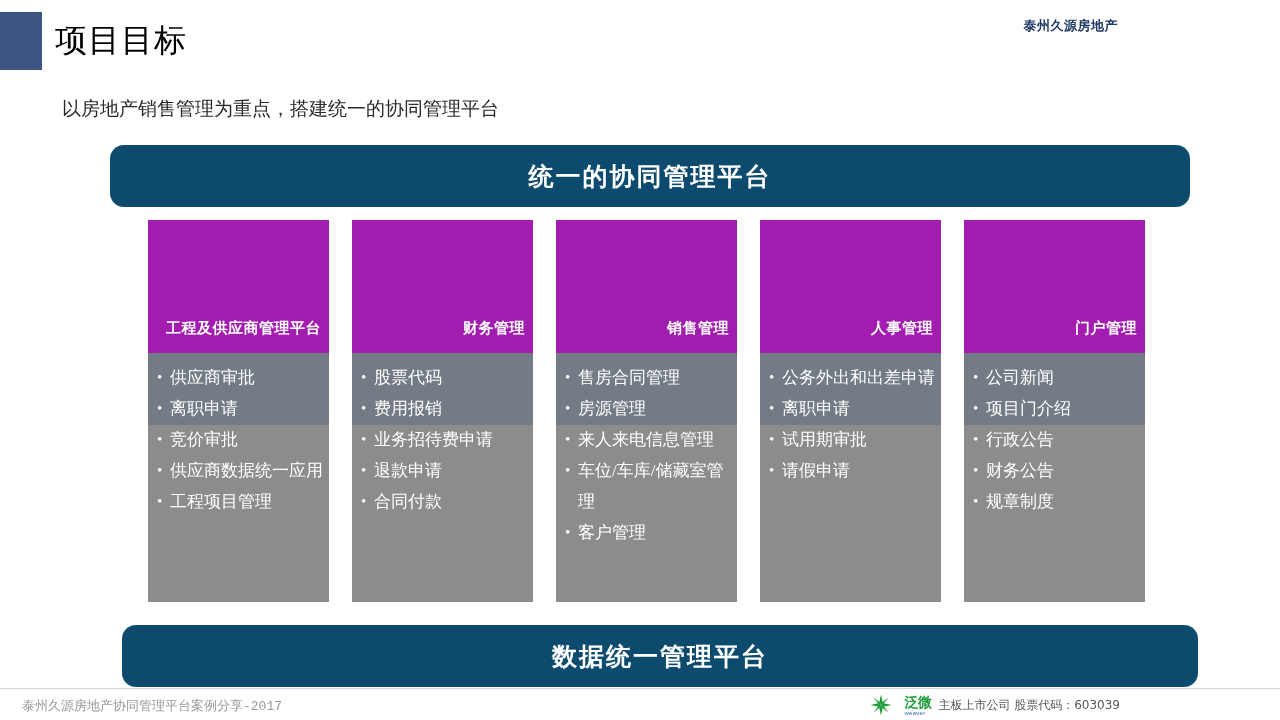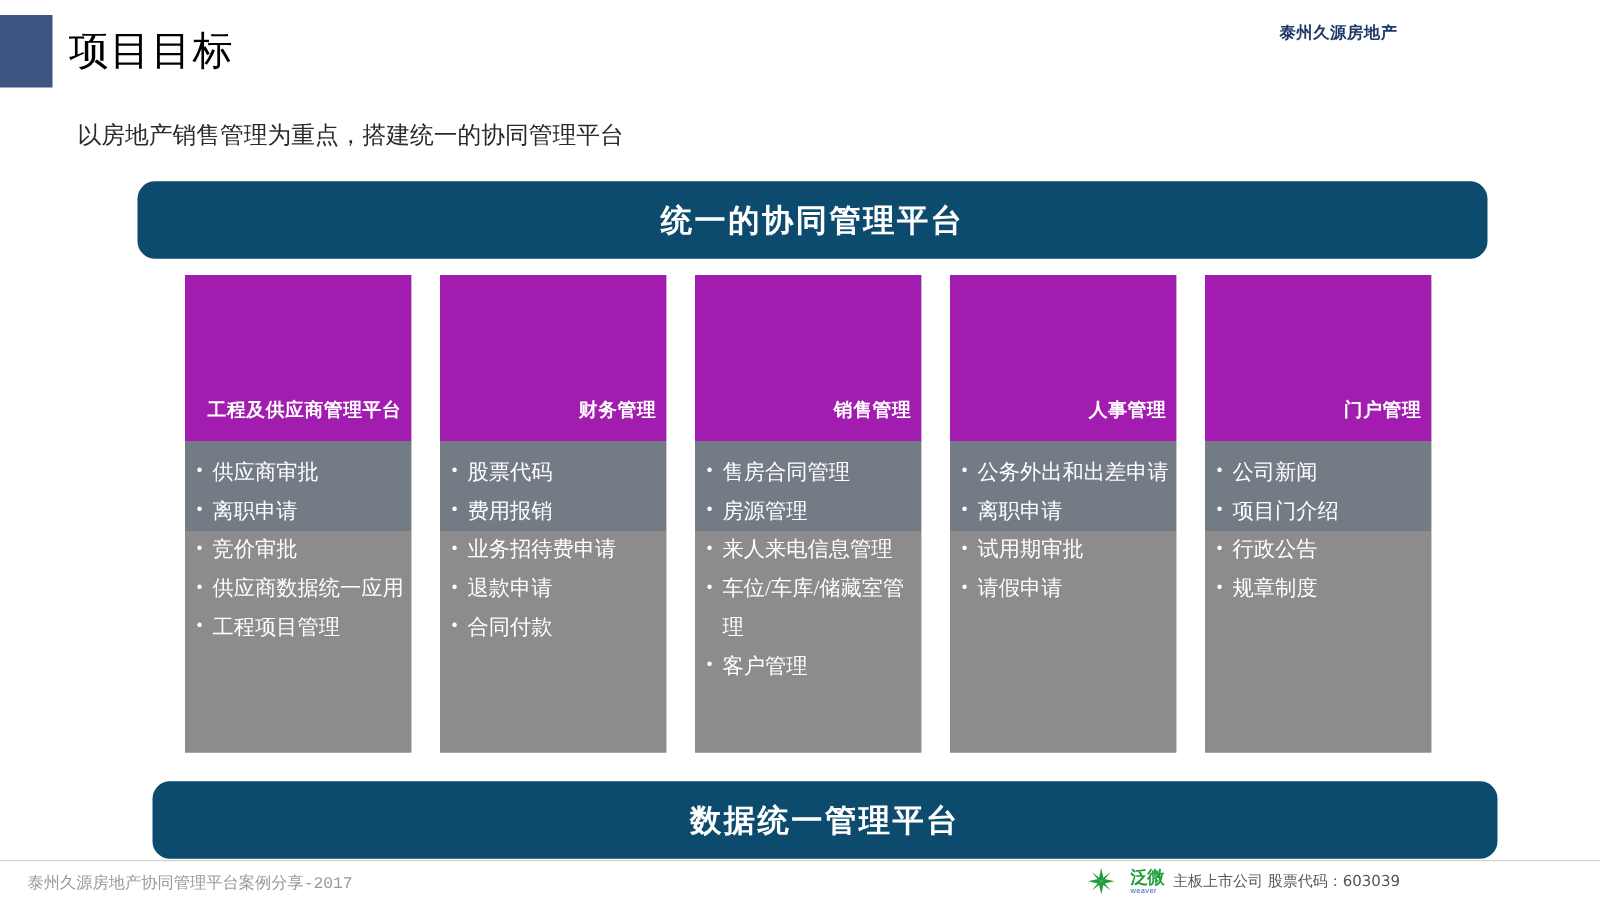--- a/index.html
+++ b/index.html
@@ -258,20 +258,21 @@
 
     <div class="card">
       <div class="card-head">
         <span>门户管理</span>
       </div>
       <div class="card-body">
         <ul>
           <li>公司新闻</li>
           <li>项目门介绍</li>
           <li>行政公告</li>
+          <li>财务公告</li>
           <li>规章制度</li>
         </ul>
       </div>
     </div>
 
   </div>
 
   <div class="banner banner-bottom">
     <span>数据统一管理平台</span>
   </div>

